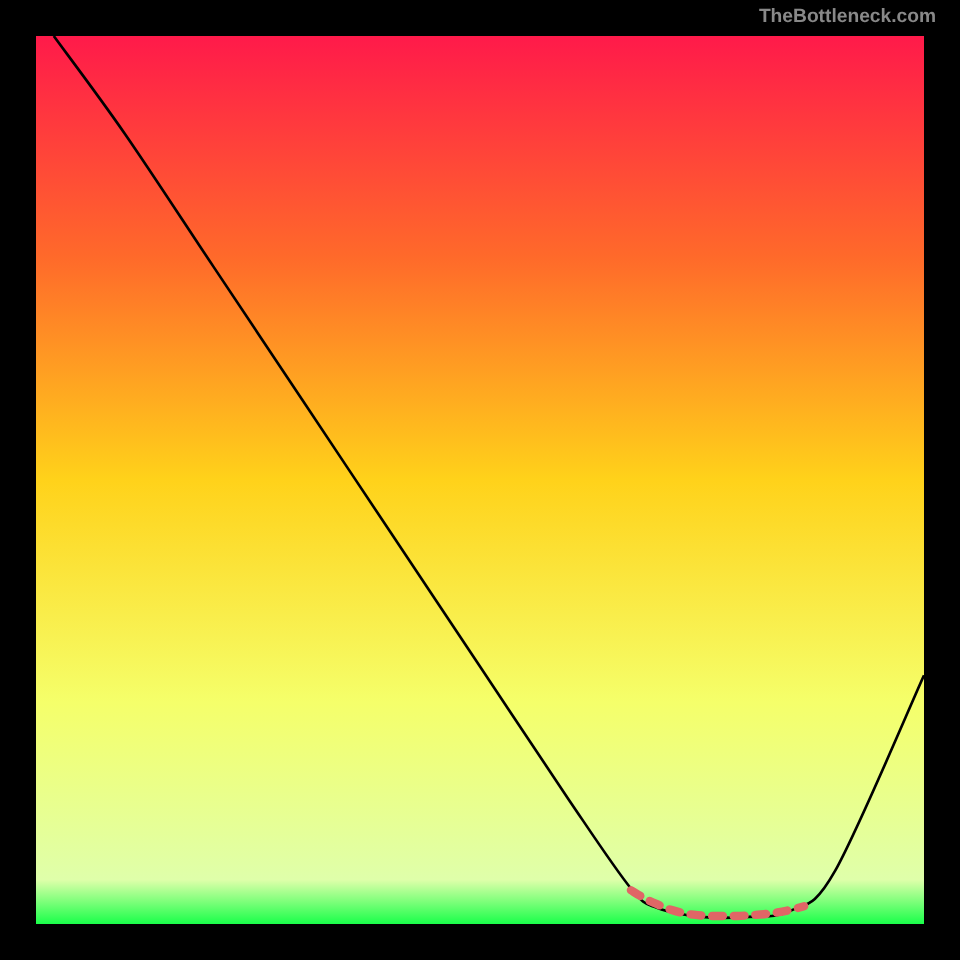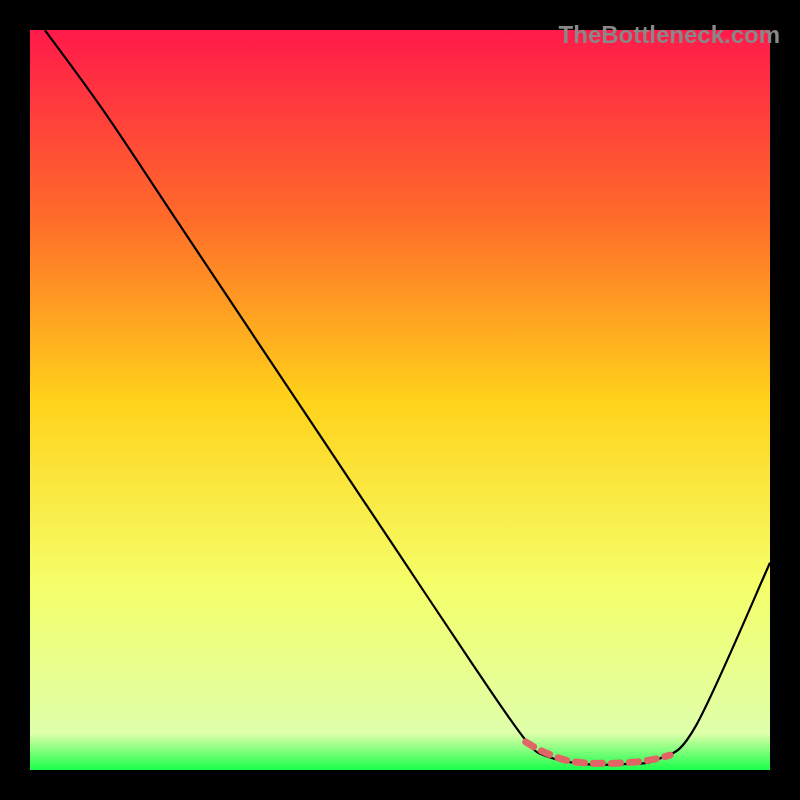--- a/index.html
+++ b/index.html
@@ -12,24 +12,24 @@
     font-family: Arial, sans-serif;
   }
   .container {
     position: relative;
     width: 800px;
     height: 800px;
     background: #000;
   }
   .watermark {
     position: absolute;
-    top: 21px;
+    top: 5px;
     right: 20px;
     color: #888;
-    font-size: 24px;
+    font-size: 16px;
     font-weight: bold;
     z-index: 10;
   }
   .plot-area {
     position: absolute;
     left: 30px;
     top: 30px;
     width: 740px;
     height: 740px;
   }

